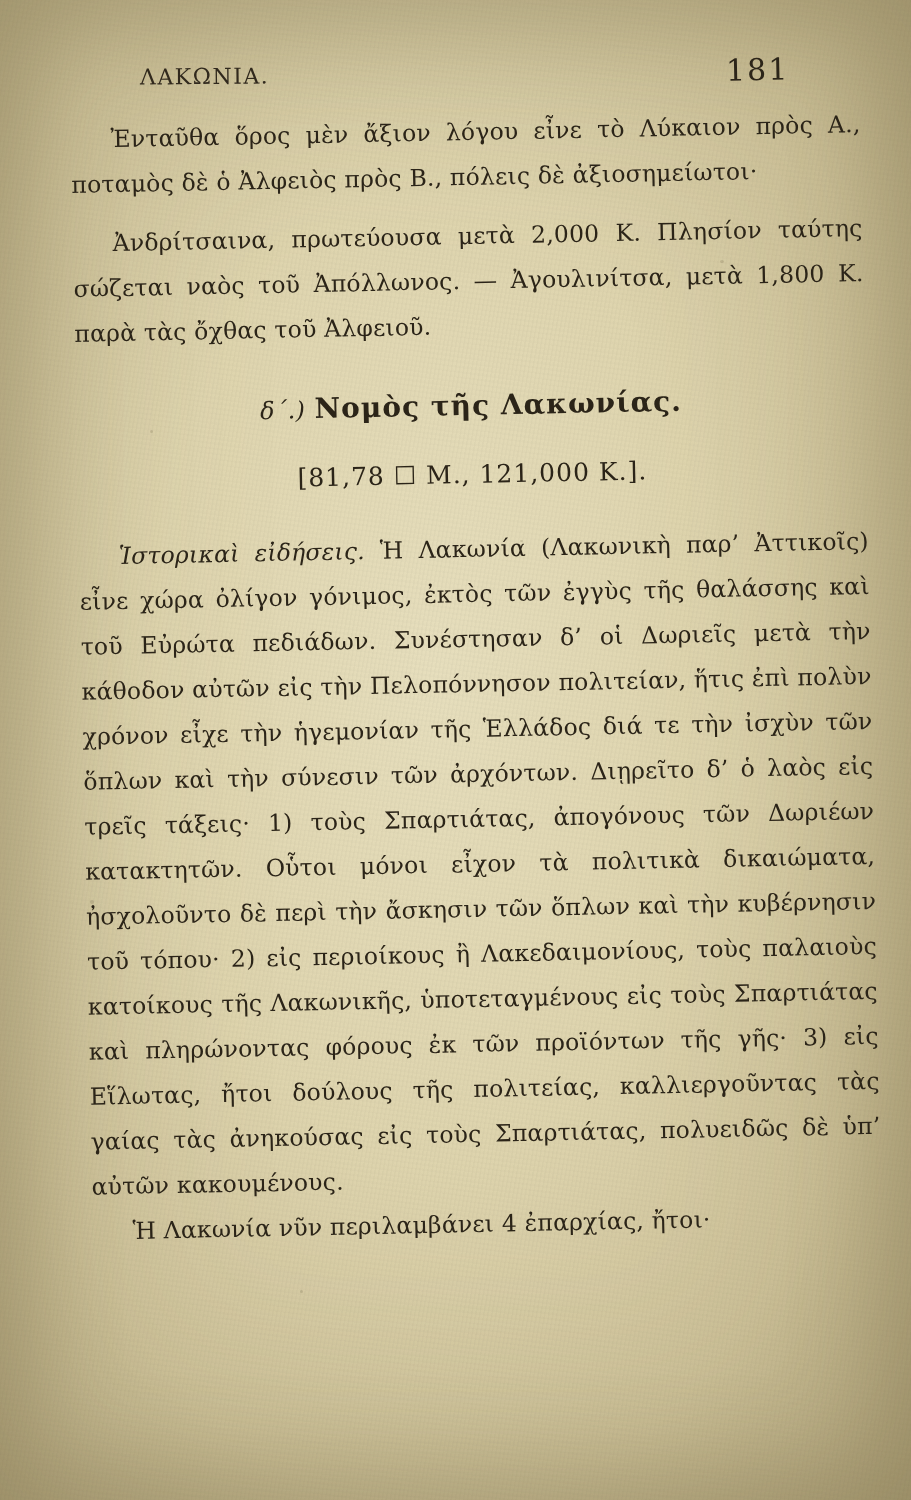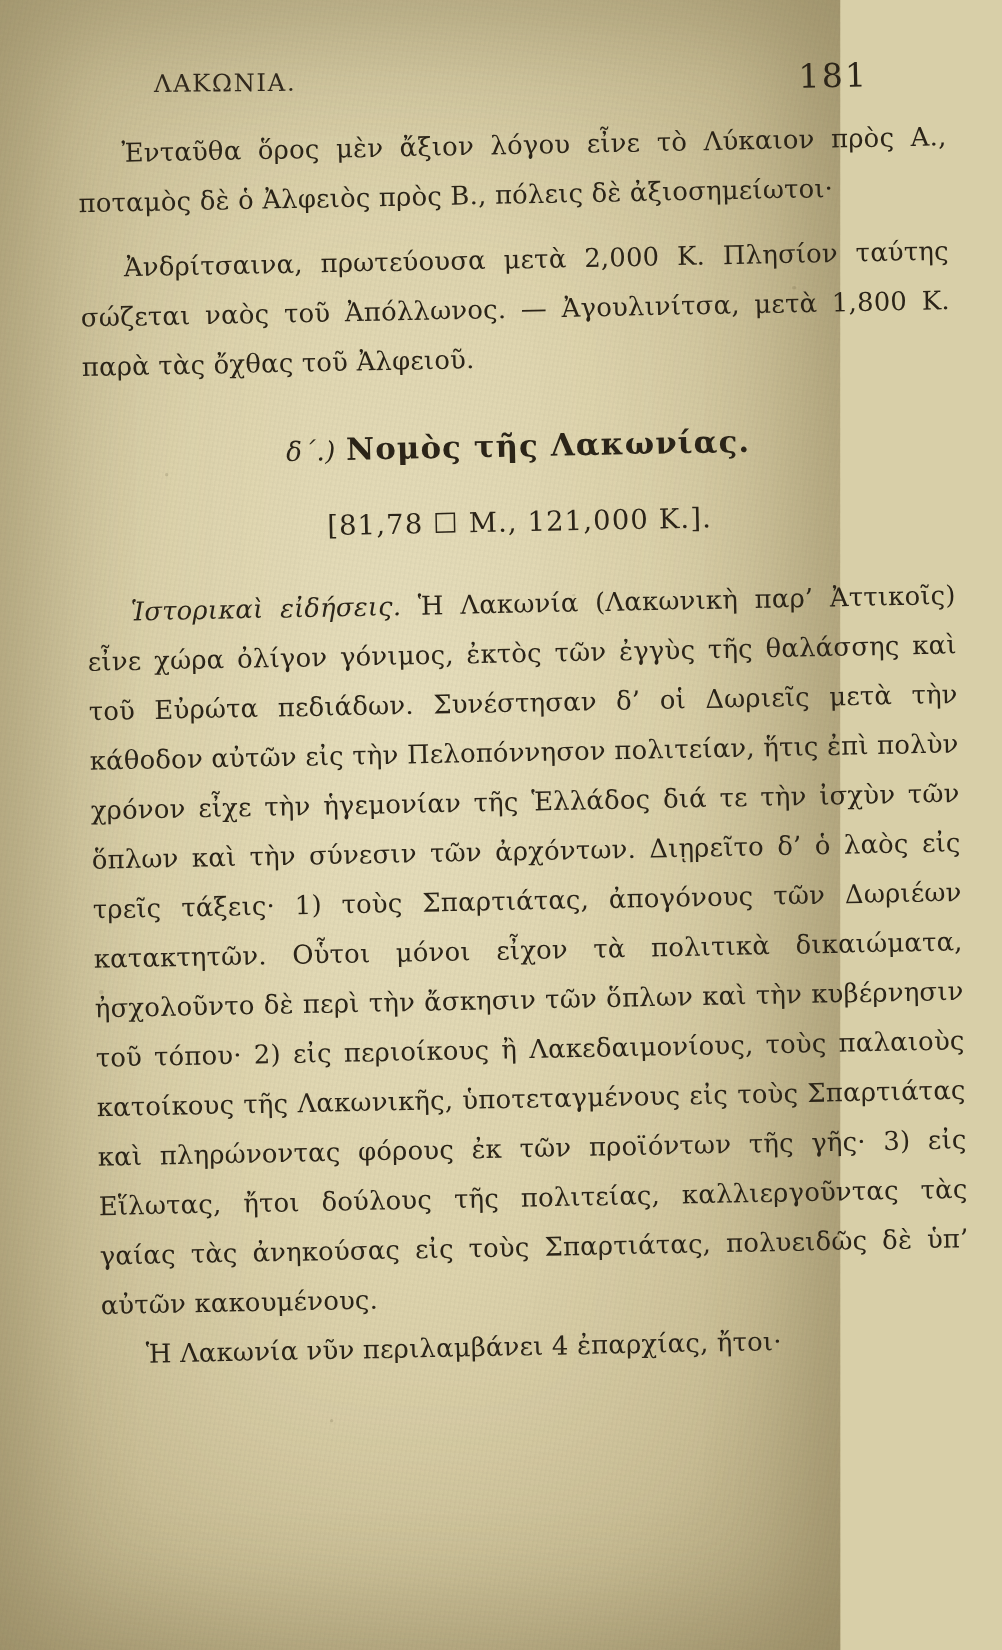--- a/index.html
+++ b/index.html
@@ -9,21 +9,21 @@
   body {
     width: 911px;
     height: 1500px;
     background: #d8cfa8;
     font-family: "DejaVu Serif", serif;
     overflow: hidden;
   }
   
   .page {
     position: relative;
-    width: 764px;
+    width: 911px;
     height: 1500px;
     background:
       radial-gradient(ellipse at 48% 45%, rgba(231,223,190,0.95) 0%, rgba(223,213,175,0.85) 42%, rgba(205,193,153,0.9) 72%, rgba(176,163,124,0.95) 100%),
       linear-gradient(115deg, #e3dcb4 0%, #ded5ad 30%, #d6cca2 62%, #c9bd92 100%);
     box-sizing: border-box;
   }
   .page:before {
     content: "";
     position: absolute;
     inset: 0;

